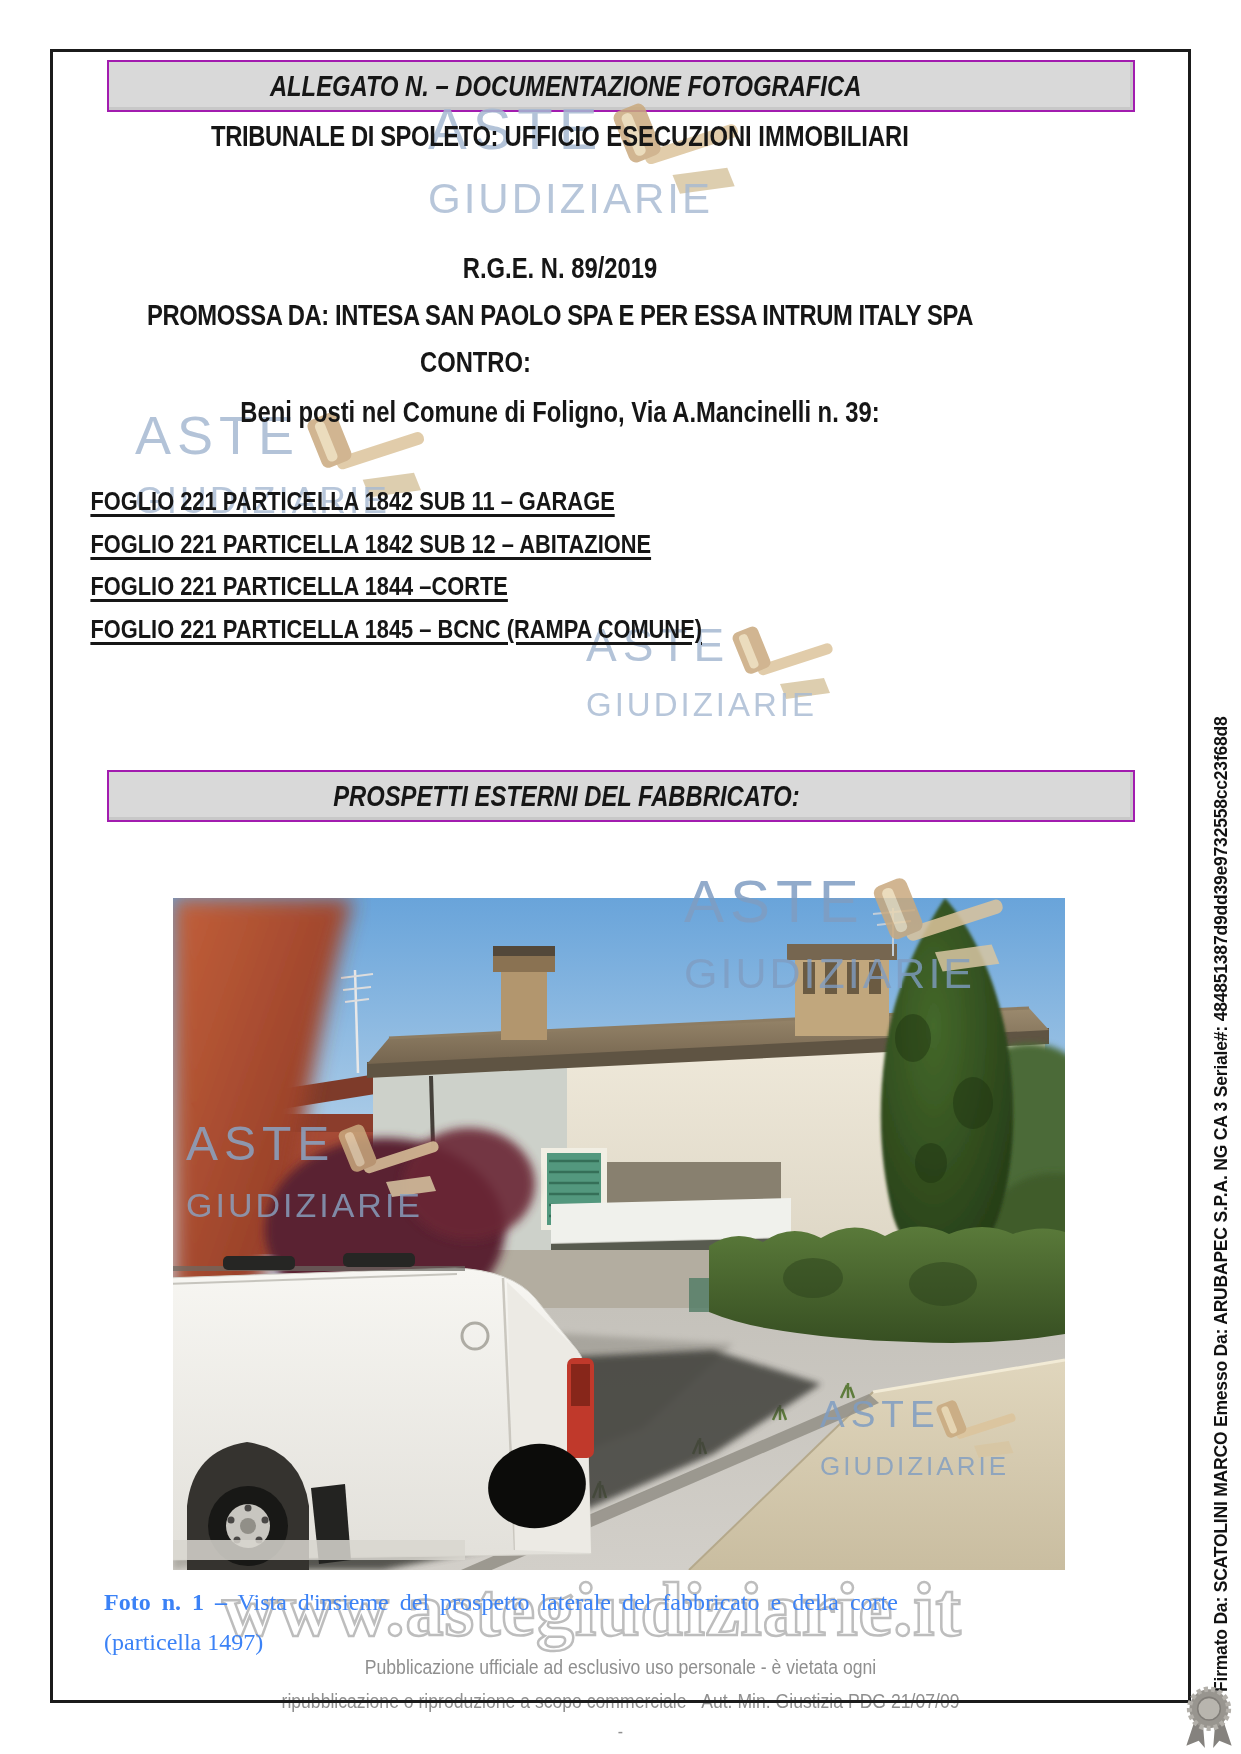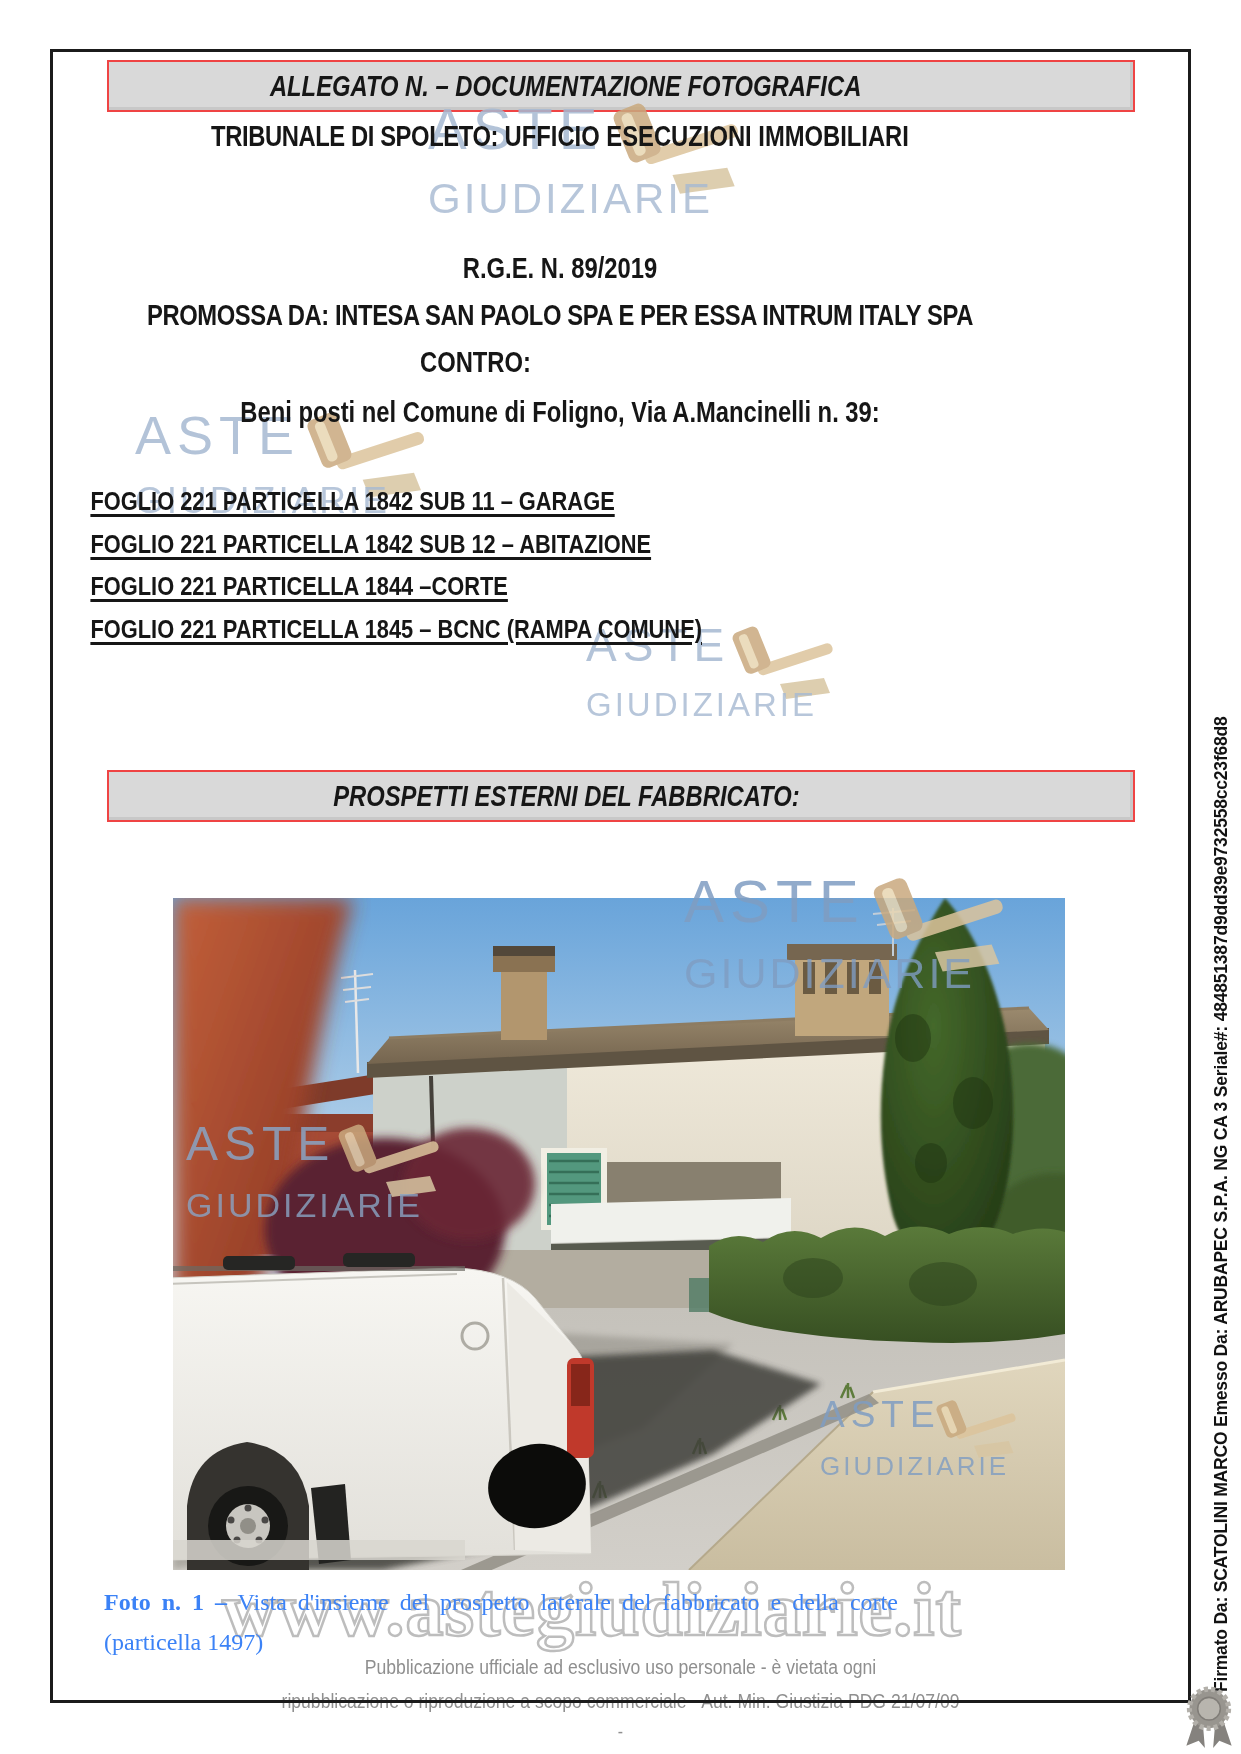--- a/index.html
+++ b/index.html
@@ -5,21 +5,21 @@
   html,body{margin:0;padding:0;background:#ffffff;}
   .page{position:relative;width:1241px;height:1754px;background:#ffffff;overflow:hidden;
         font-family:"Liberation Sans",sans-serif;color:#161616;}
 
   
   .frame{position:absolute;left:50px;top:49px;width:1141px;height:1654px;
          border:3px solid #1b1b1b;box-sizing:border-box;z-index:30;pointer-events:none;}
 
   
   .graybar{position:absolute;left:107px;width:1028px;height:52px;background:#d9d9d9;
-           border:2px solid #ef4444;box-sizing:border-box;z-index:9;
+           border:2px solid #a21caf;box-sizing:border-box;z-index:9;
            display:flex;align-items:center;justify-content:center;
            box-shadow:inset -3px -3px 0 rgba(0,0,0,0.08);}
   .graybar span{font-style:italic;font-weight:700;font-size:29px;white-space:nowrap;
                 transform:translateX(-55px) scaleX(0.82);}
   .bar-allegato{top:60px}
   .bar-prospetti{top:770px}
 
   
   .hline{position:absolute;left:0;width:1120px;text-align:center;font-weight:700;
          font-size:29px;white-space:nowrap;z-index:12;transform:scaleX(0.82);}

